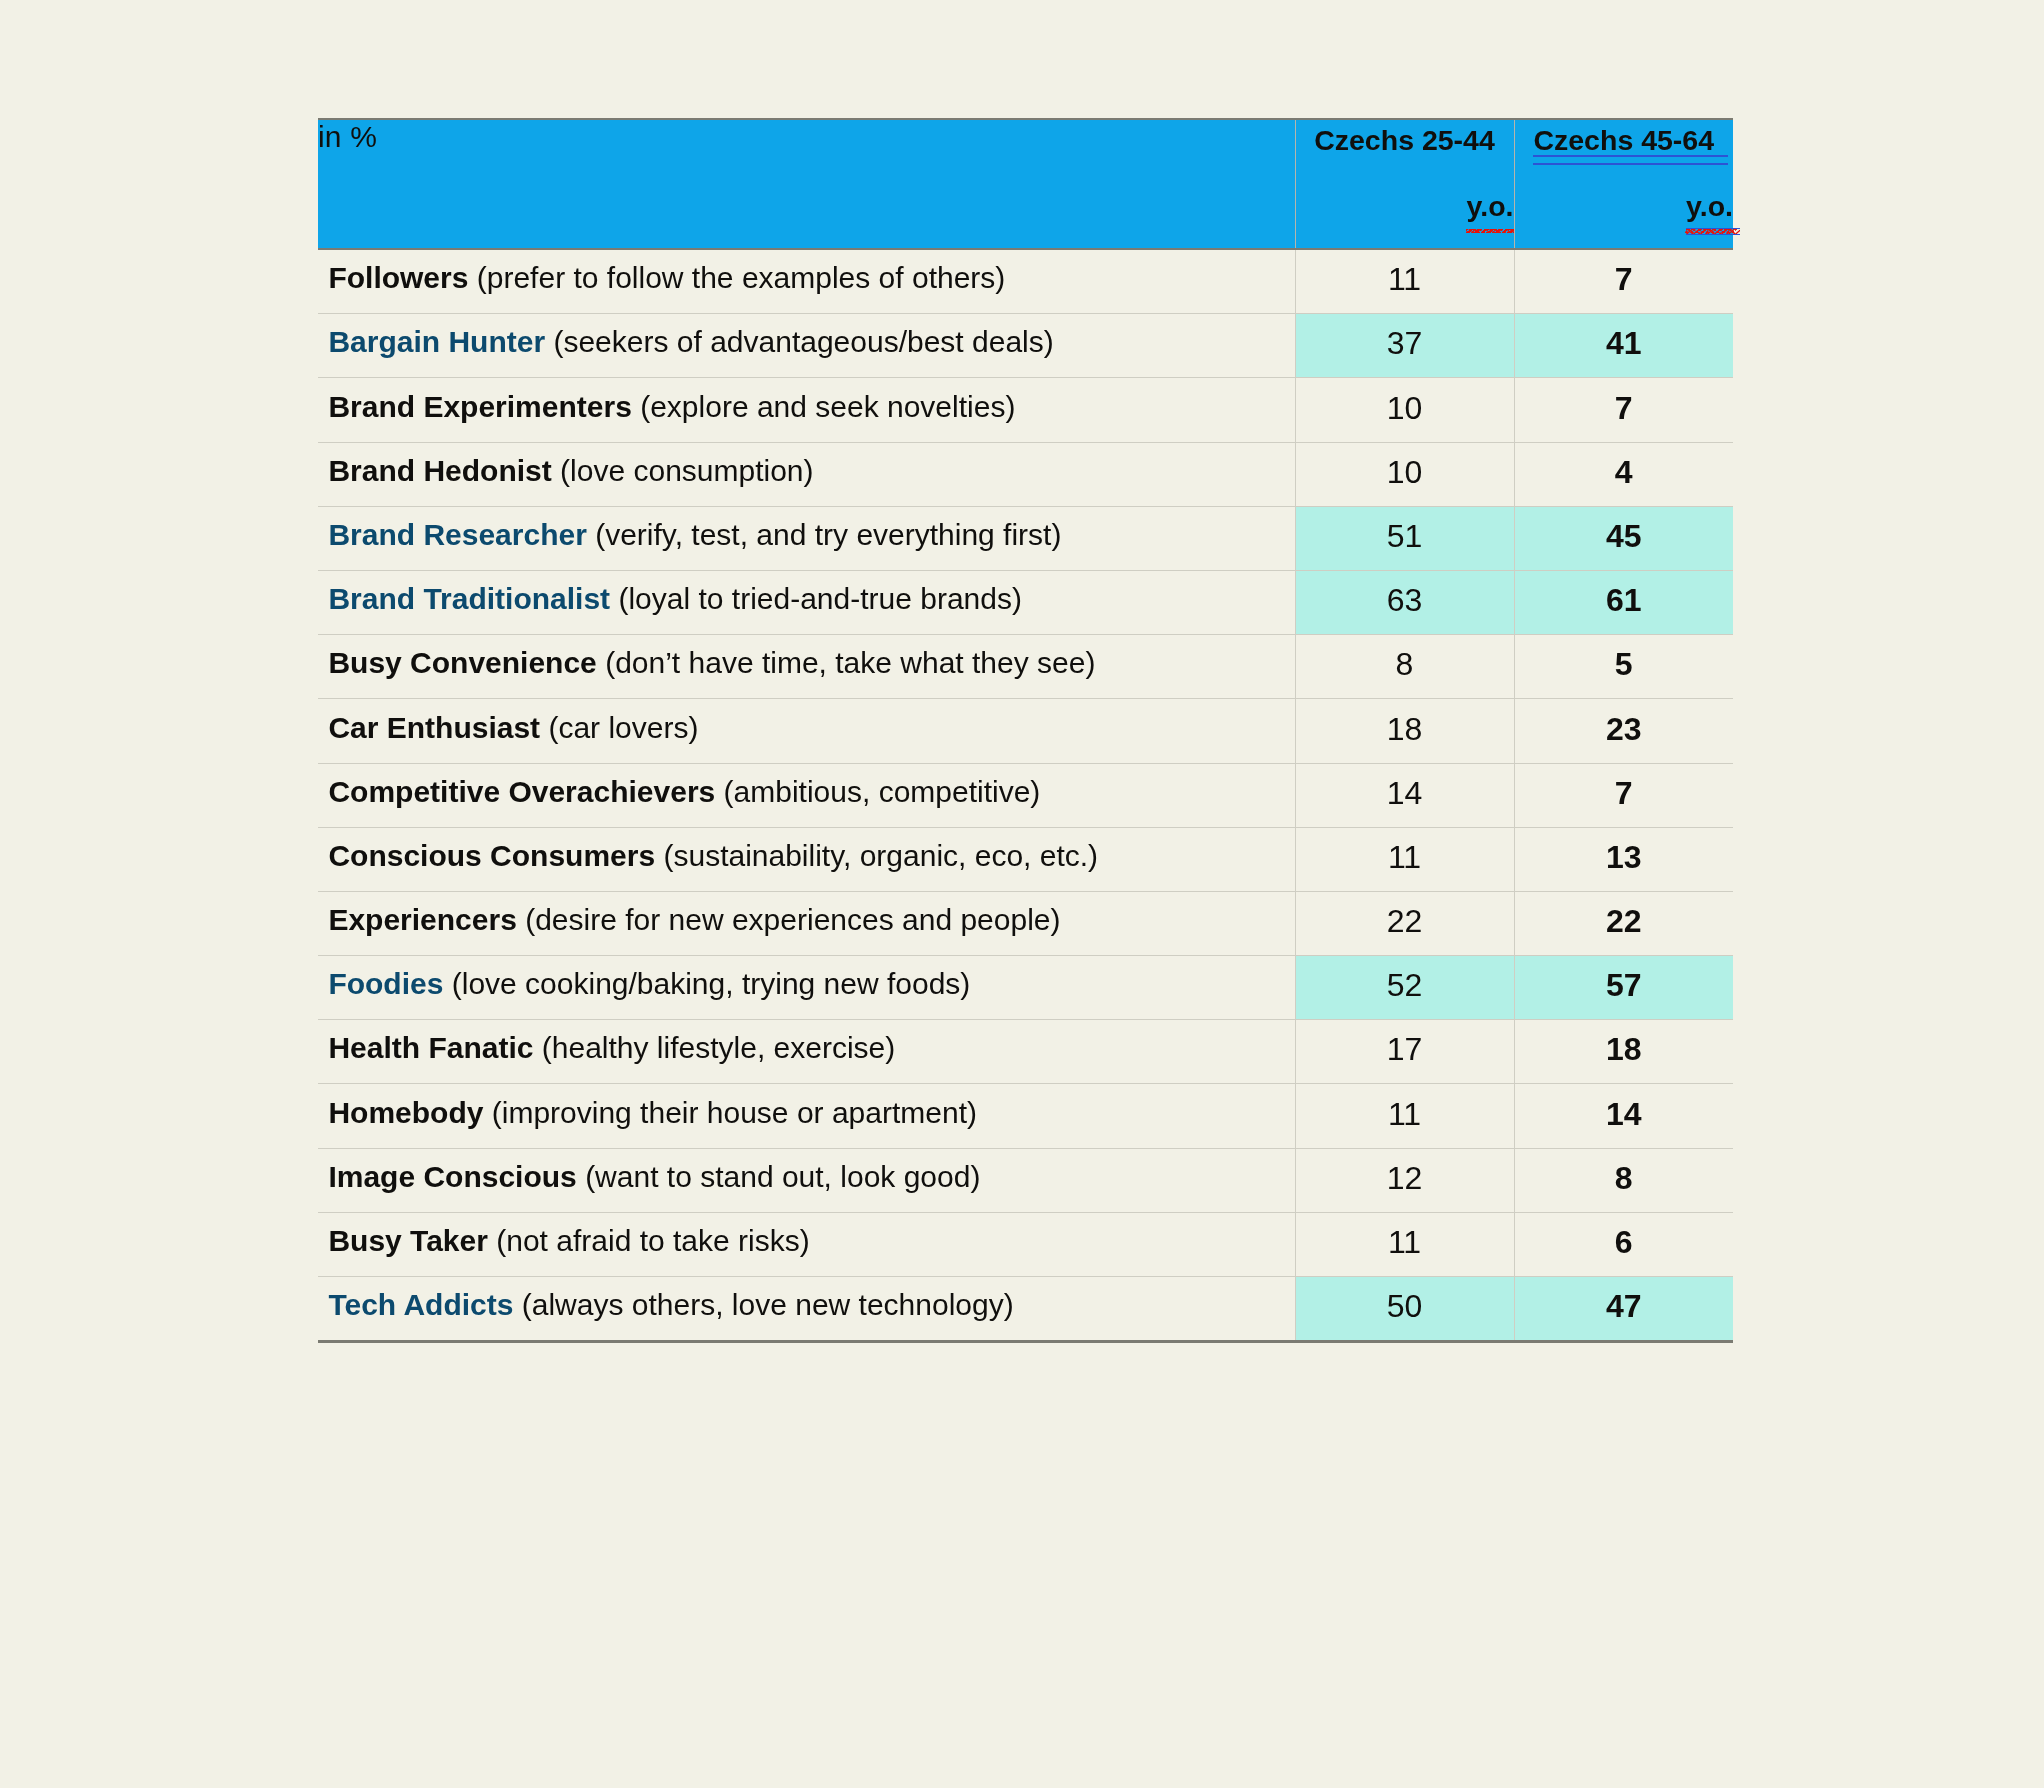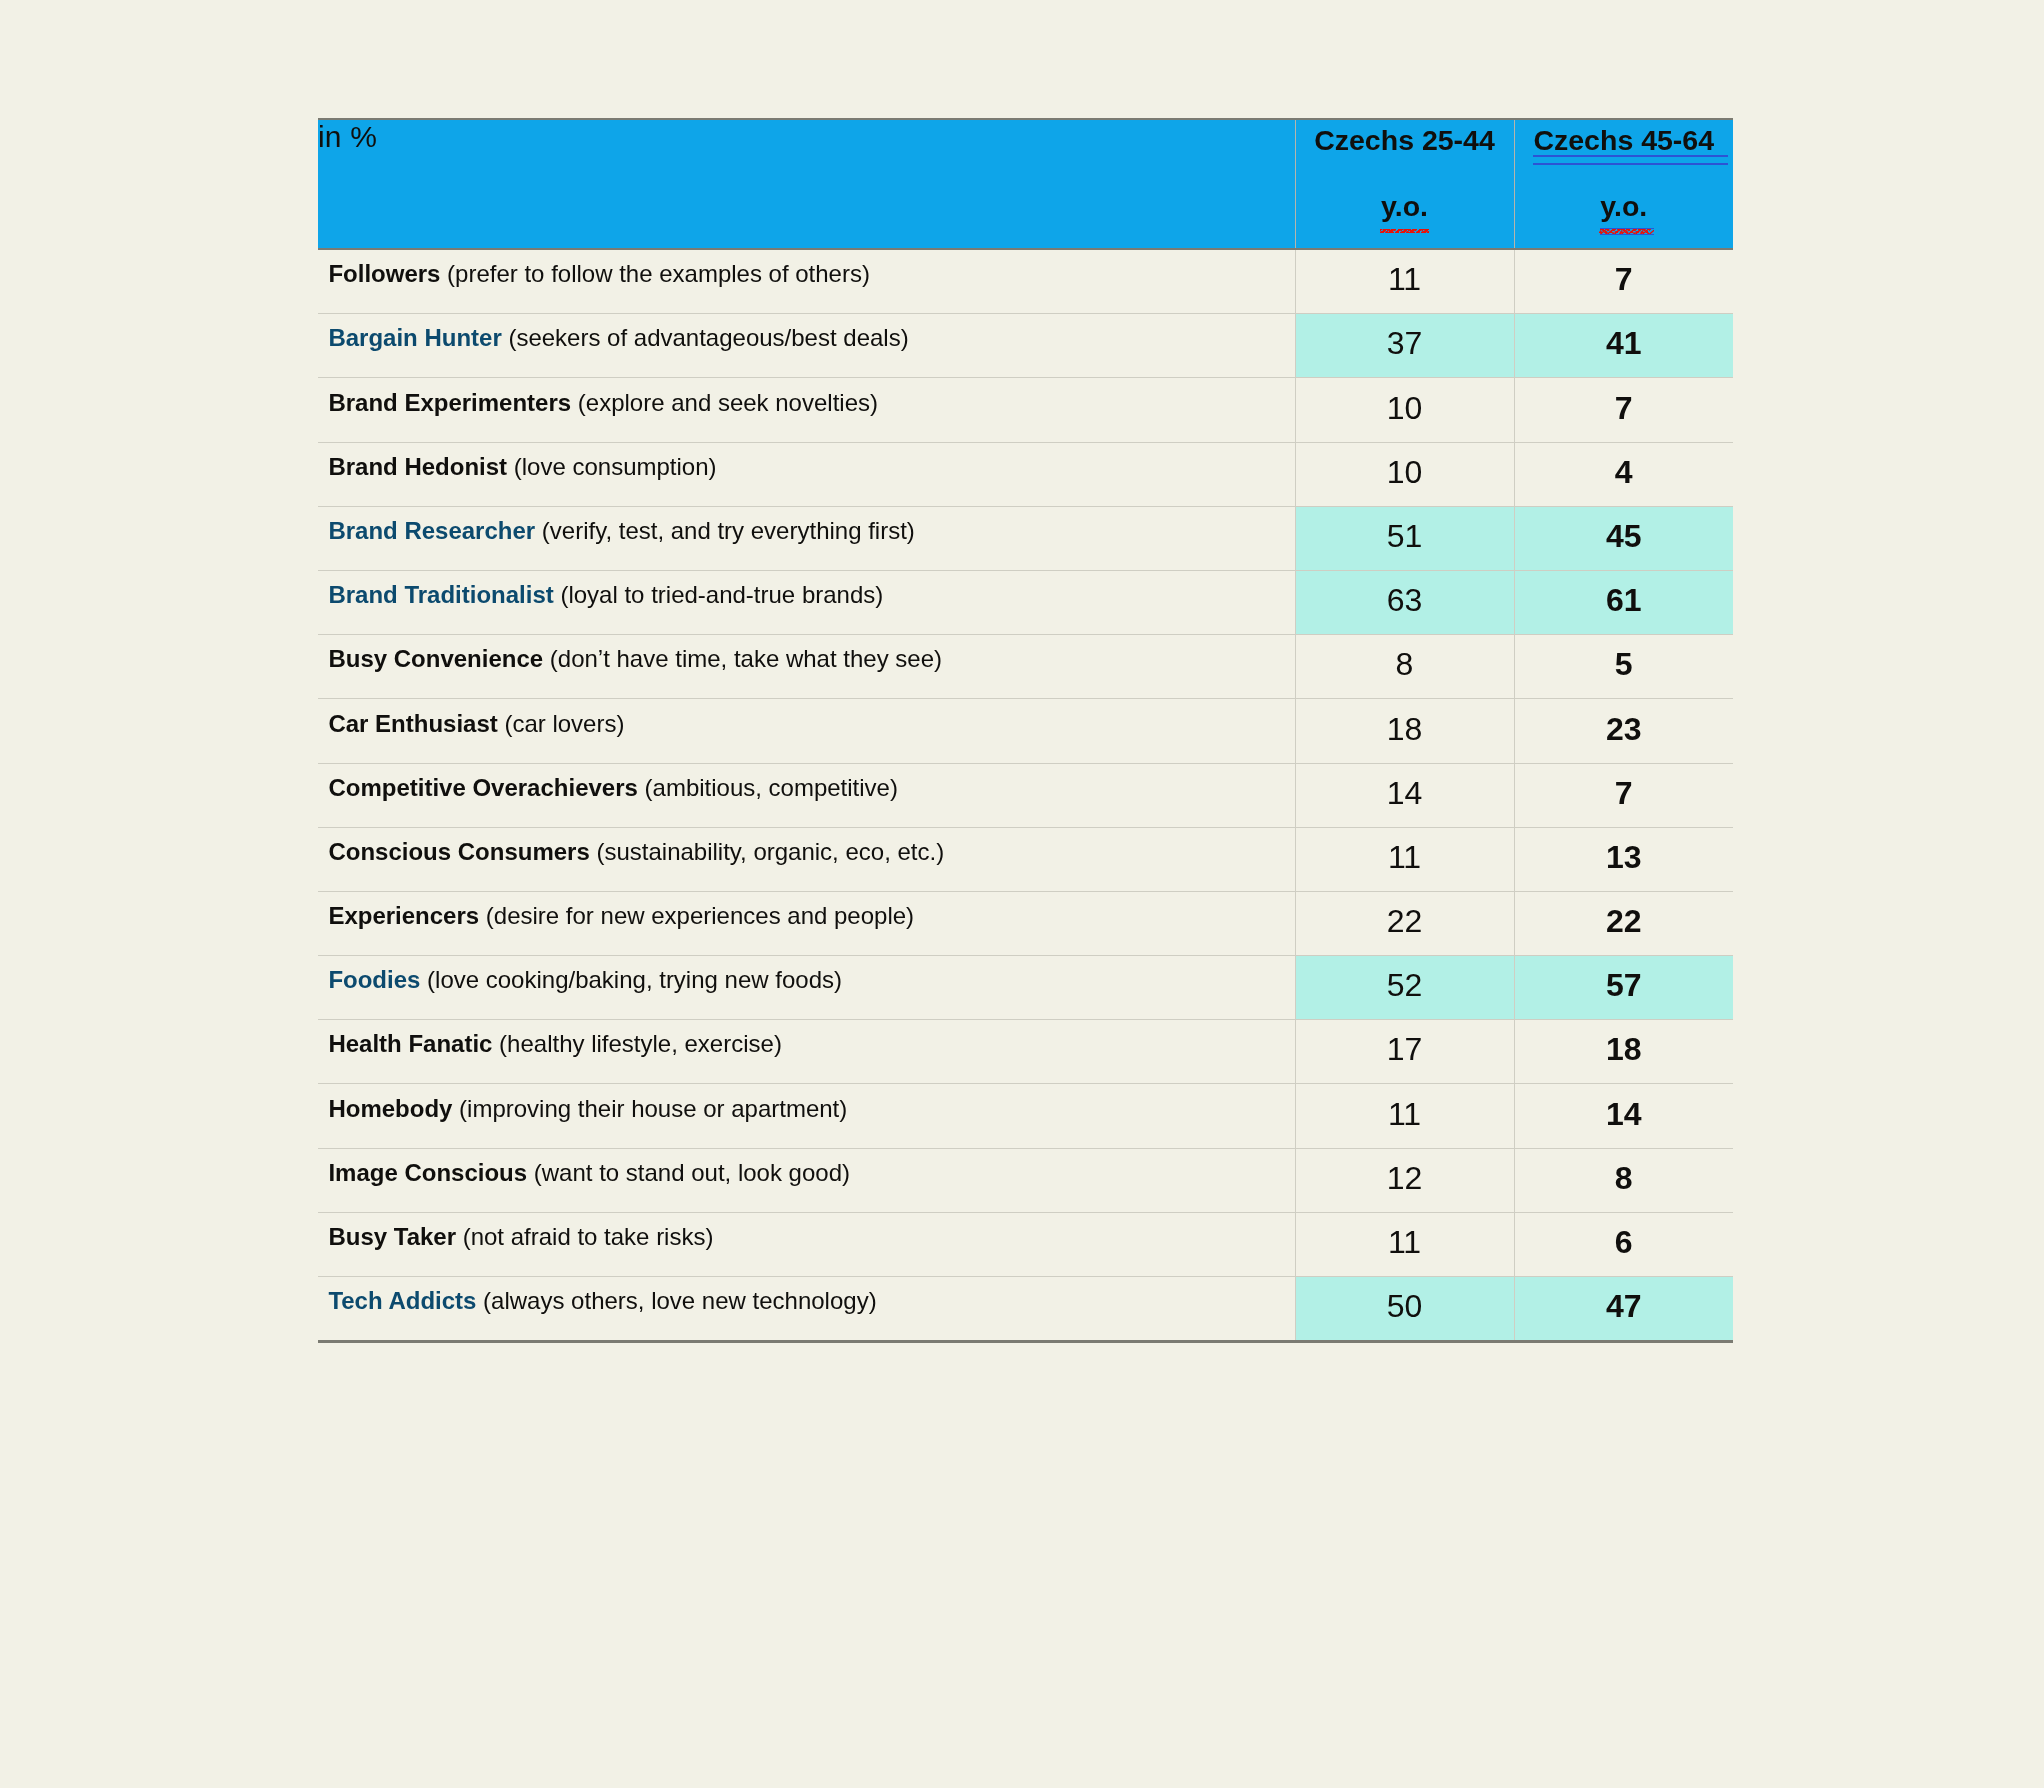--- a/index.html
+++ b/index.html
@@ -60,21 +60,21 @@
   th.hdr-col {
     text-align: center;
     font-weight: bold;
     font-size: 28.5px;
     line-height: 1.42;
     border-left: 1.7px solid #b6b5ab;
     padding: 10.4px 5.2px 0 5.2px;
     position: relative;
   }
   th.hdr-col .hl1 { display: block; white-space: nowrap; }
-  th.hdr-col .hl2 { display: block; margin-top: 26px; }
+  th.hdr-col .hl2 { display: block; margin-top: 26px; text-align: right; }
 
   
   .sq-red {
     position: relative;
     display: inline-block;
   }
   .sq-red::after {
     content: "";
     position: absolute;
     left: -0.9px; right: -0.9px; bottom: -6px;
@@ -120,21 +120,21 @@
     border-bottom: 1.7px solid #cfcec3;
     padding: 0;
     height: 52px;
     background: #f2f1e6;
   }
   tbody tr:last-child td {
     border-bottom: 3.5px solid #7b7b72;
   }
 
   td.cell-label {
-    font-size: 24px;
+    font-size: 30px;
     text-align: left;
     vertical-align: top;
     padding: 11.2px 8.6px 0 10.4px;
     line-height: 1.12;
     white-space: nowrap;
   }
   td.cell-label .nm {
     font-weight: bold;
   }
   td.cell-label .nm.accent {

